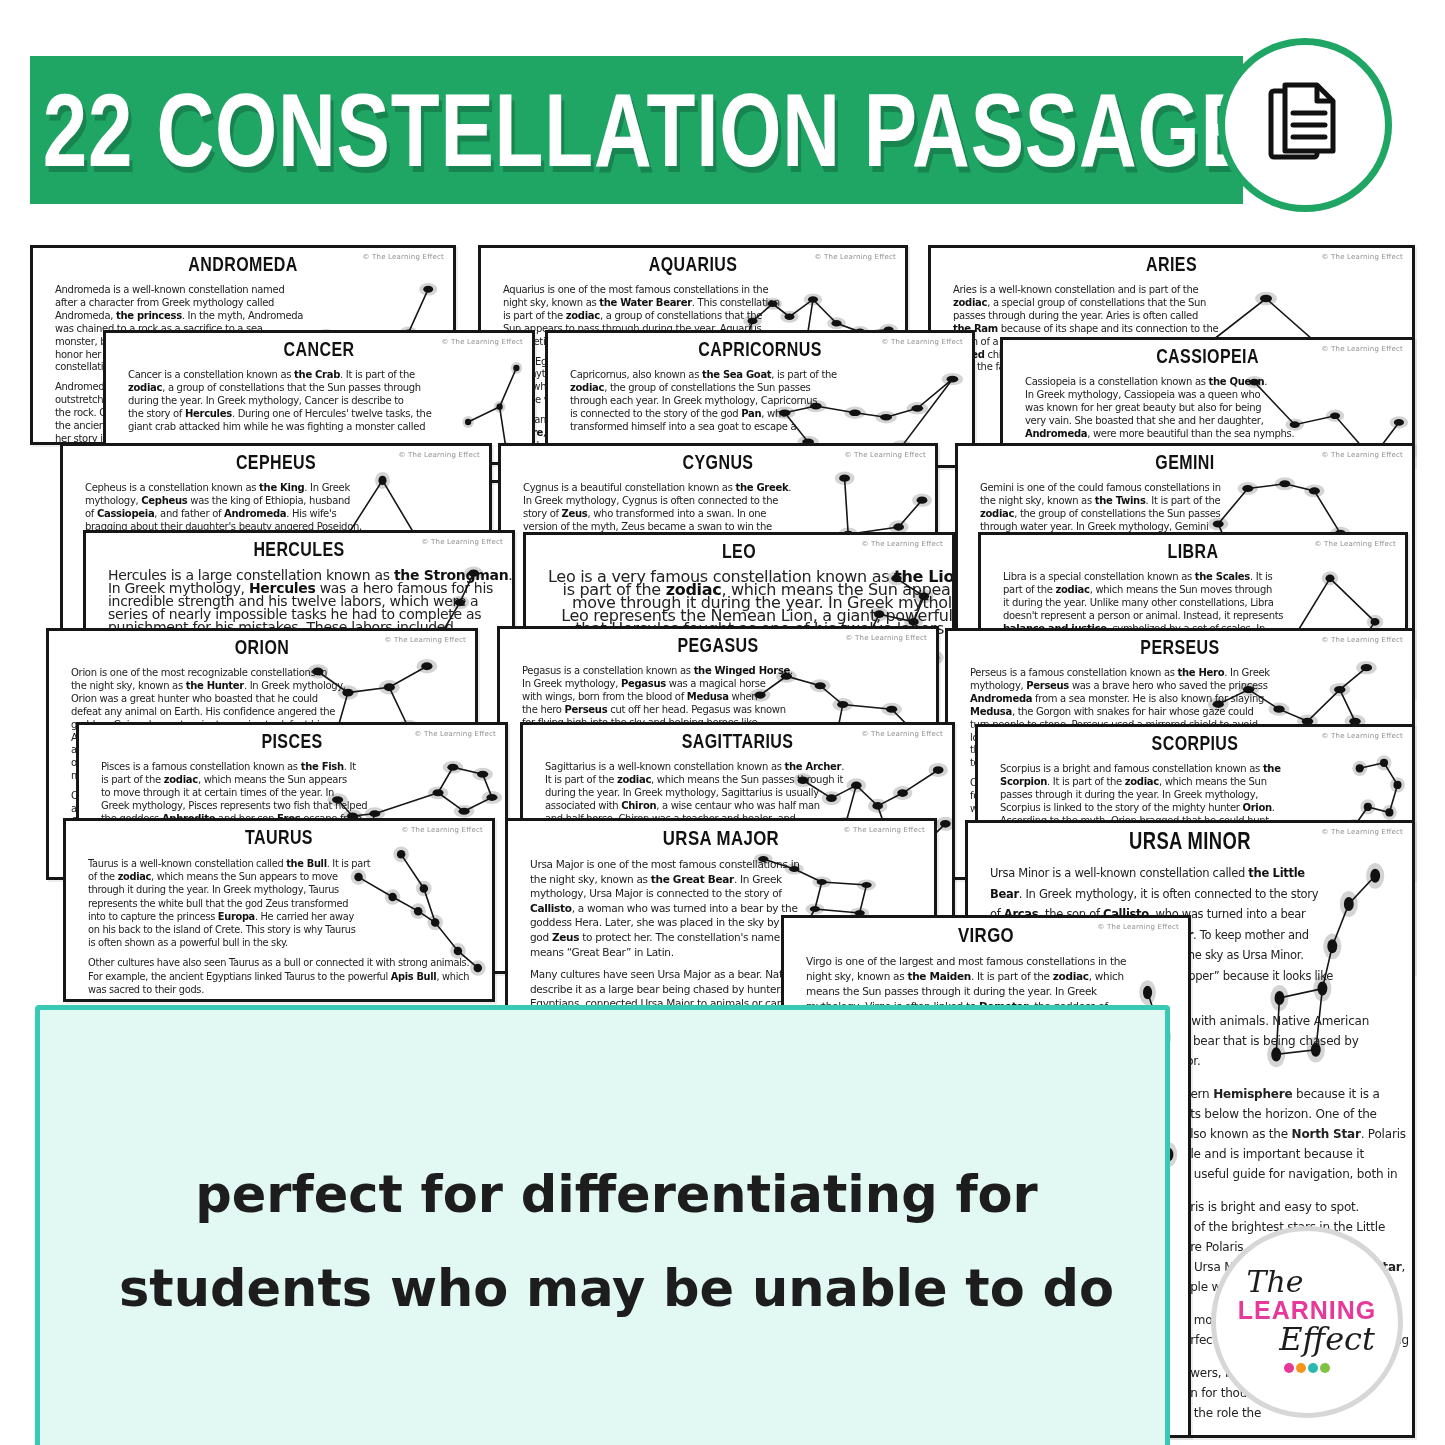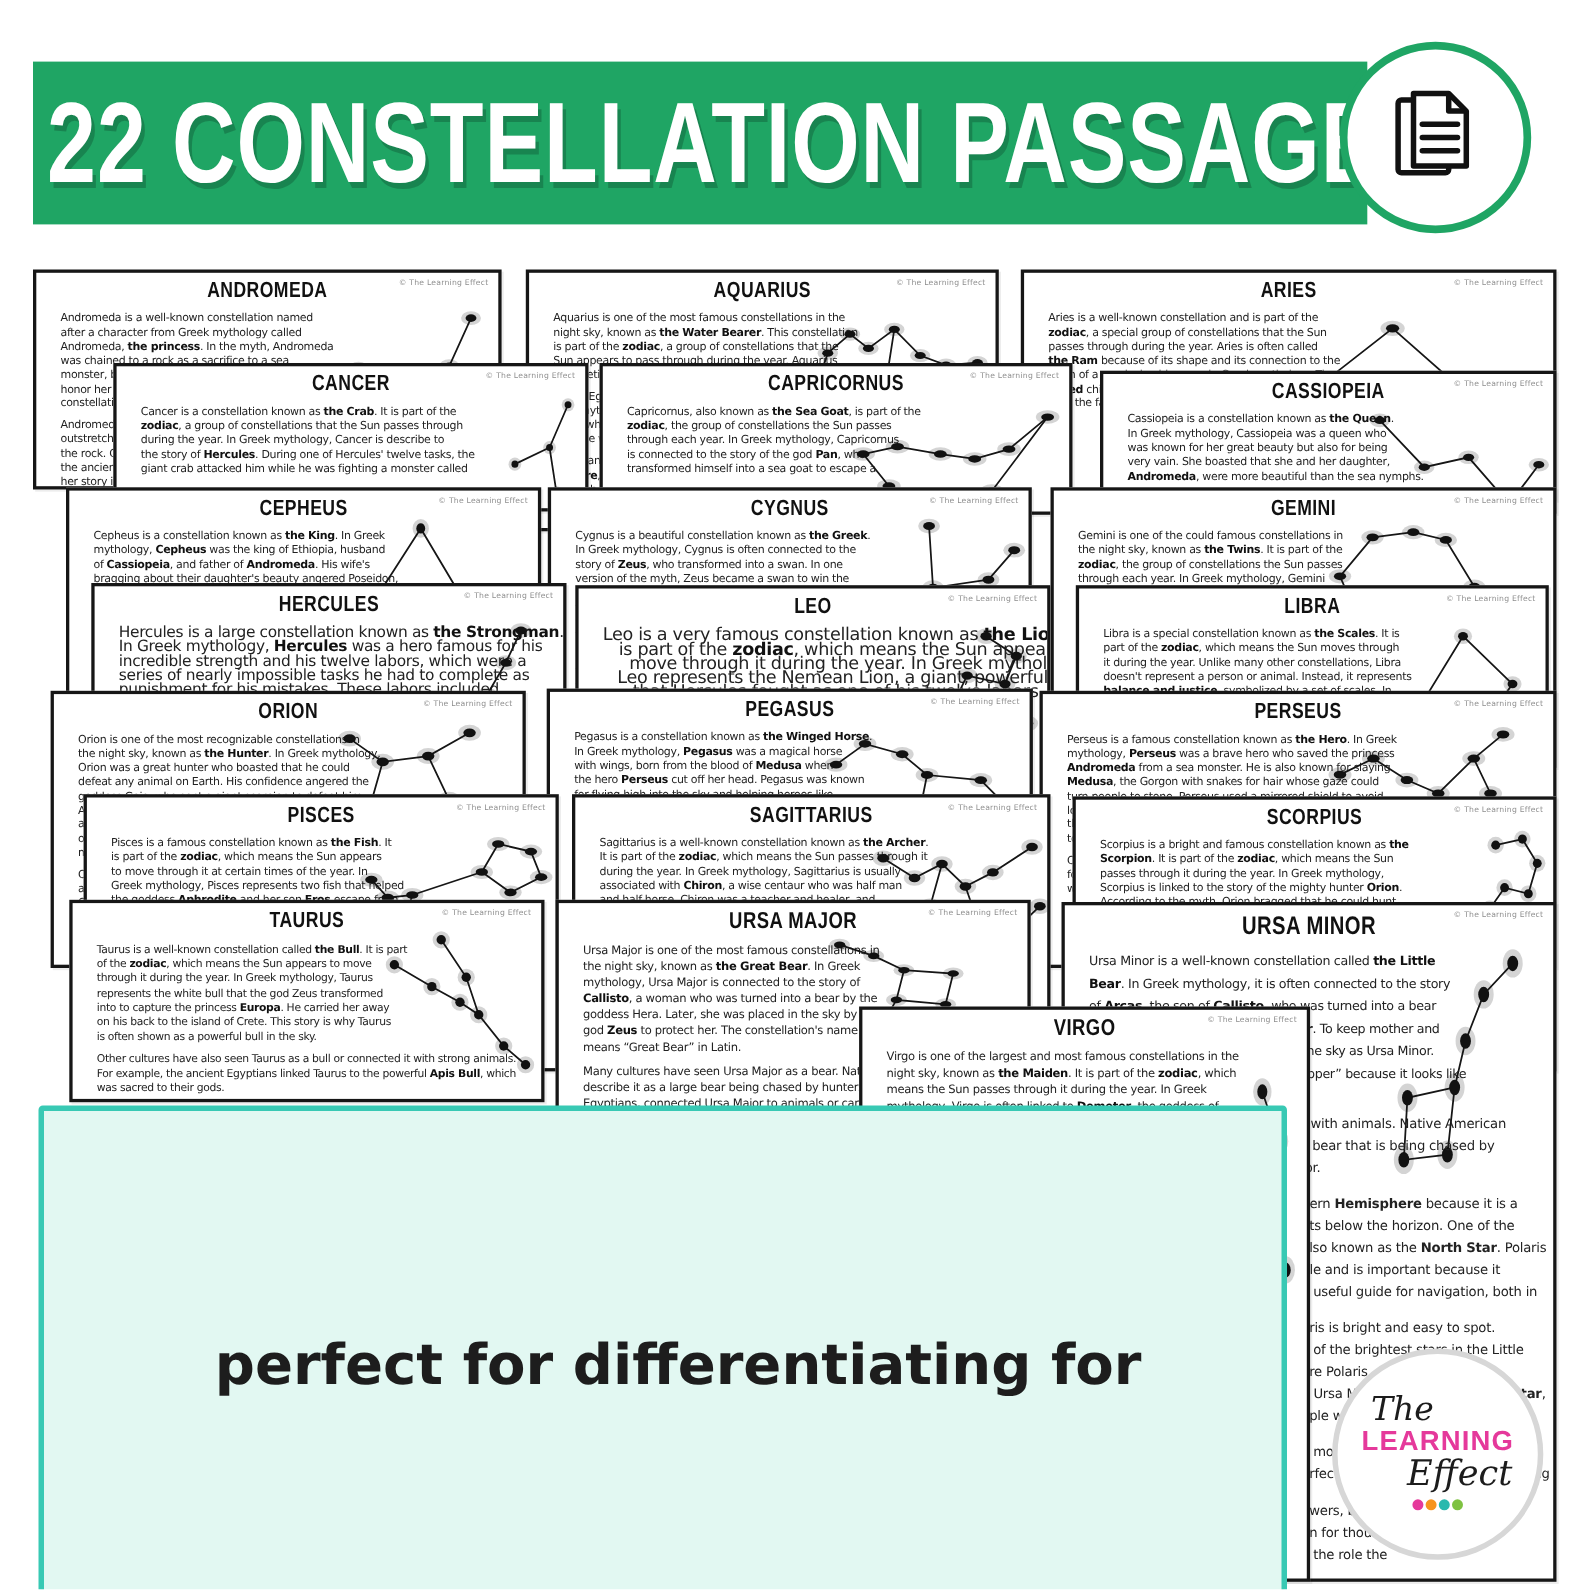--- a/index.html
+++ b/index.html
@@ -305,21 +305,21 @@
           <circle cx="95" cy="28" r="3" fill="#111"></circle>
         </svg>
       </div>
       <div class="page" style="left: 955px; top: 443px; width: 460px; height: 255px; z-index: 9;">
         <div class="pg-copy">© The Learning Effect</div>
         <div class="pg-title" style="font-size: 20px;">GEMINI</div>
         <div class="pg-body" style="top: 36px; font-size: 10px; line-height: 12.9px;">
           <div>Gemini is one of the could famous constellations in</div>
           <div>the night sky, known as <b>the Twins</b>. It is part of the</div>
           <div><b>zodiac</b>, the group of constellations the Sun passes</div>
-          <div>through each year. In Greek mythology, Gemini</div>
+          <div>through water year. In Greek mythology, Gemini</div>
           <div>represents the twin brothers <b>Castor and Pollux</b>.</div>
           <div>These twins were sailors,</div>
           <div>the protectors of ships.</div>
           <div>Pollux was immortal,</div>
           <div>and Castor was not.</div>
           <div class="gap" style="height: 7px;"></div>
           <div>In the myth, Zeus</div>
           <div>explained their bond.</div>
         </div>
         <svg viewBox="0 0 100 100" preserveAspectRatio="none" class="pg-const" style="left: 238px; top: 26px; width: 185px; height: 118px;">
@@ -832,20 +832,21 @@
           <circle cx="12" cy="70" r="5.5" fill="#111" opacity="0.18"></circle>
           <circle cx="12" cy="70" r="3" fill="#111"></circle>
           <circle cx="92" cy="82" r="5.5" fill="#111" opacity="0.18"></circle>
           <circle cx="92" cy="82" r="3" fill="#111"></circle>
         </svg>
       </div>
     </div>
 
   <div id="callout" style="background: rgb(226, 248, 242); border-color: rgb(56, 201, 180);">
     <div class="cl">perfect for differentiating for</div>
+    <div class="cl">students who may be unable to do</div>
   </div>
 
   <div id="logo">
     <div class="l-the">The</div>
     <div class="l-learning" style="color: rgb(229, 57, 155);">LEARNING</div>
     <div class="l-effect">Effect</div>
     <div style="margin-top:4px;">
       <span class="l-dot" style="background:#e5399b;"></span><span class="l-dot" style="background:#f7941e;"></span><span class="l-dot" style="background:#29b9ae;"></span><span class="l-dot" style="background:#7fc241;"></span>
     </div>
   </div>

